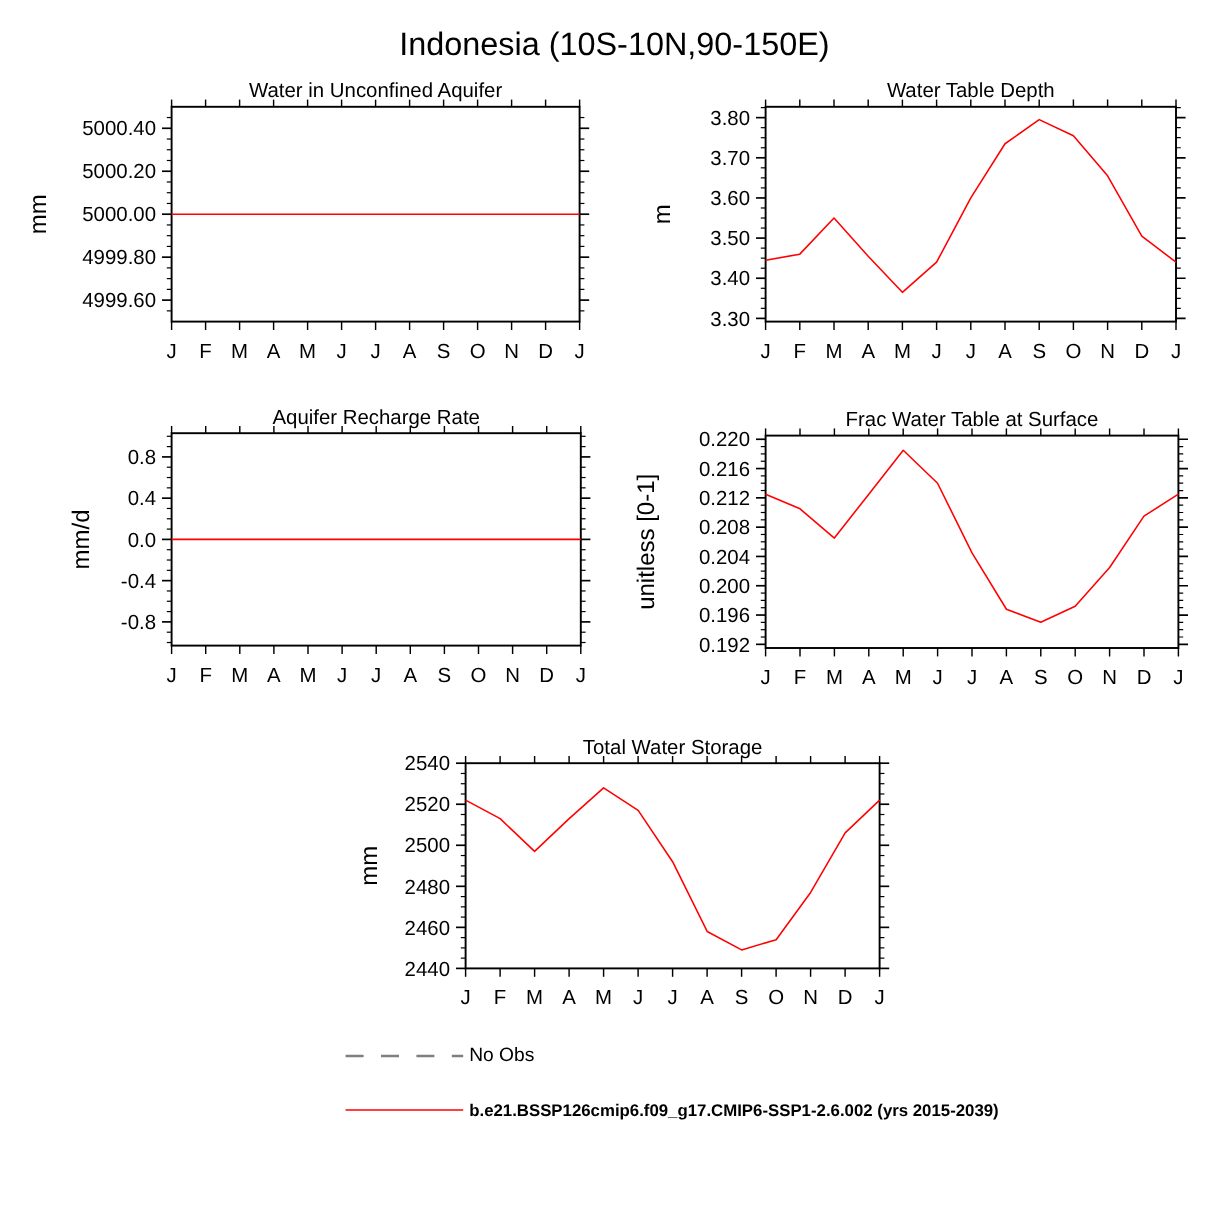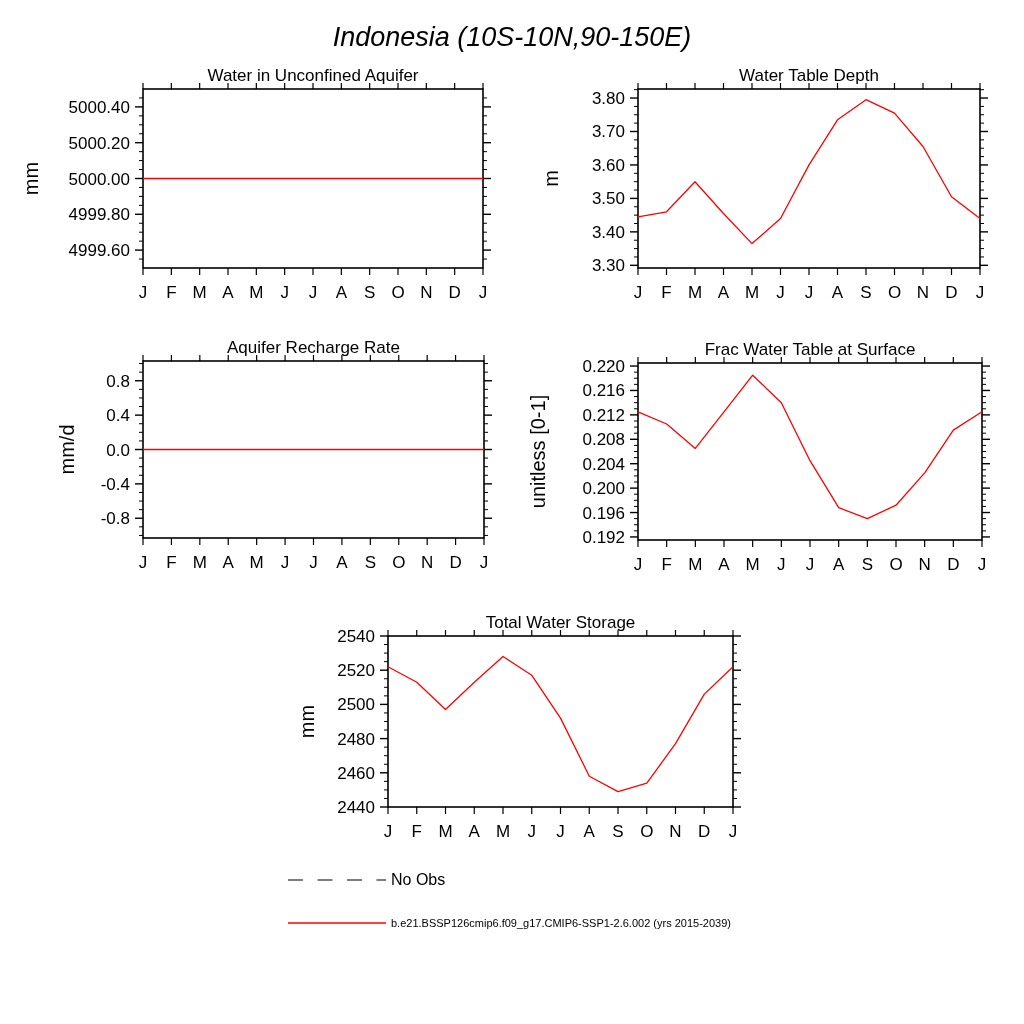--- a/index.html
+++ b/index.html
@@ -2,28 +2,28 @@
 <html><head>
 <meta charset="utf-8">
 <style>
   html,body{margin:0;padding:0;background:#ffffff;}
   #canvas{
     position:relative;width:1024px;height:1024px;background:#ffffff;overflow:hidden;
     font-family:"Liberation Sans","DejaVu Sans",sans-serif;color:#000;
   }
   .main-title{
     position:absolute;top:22px;left:0;width:1024px;text-align:center;
-    font-size:27px;color:#000;font-style:italic;
+    font-size:27px;color:#000;
   }
   #charts-svg{position:absolute;left:0;top:0;}
   .legend-row{
     position:absolute;left:287px;display:flex;align-items:center;
   }
   .legend-label{color:#000;white-space:nowrap;margin-left:4px;}
-  .legend-label.small{font-size:11px;}
+  .legend-label.small{font-size:14px;font-weight:bold;}
   .legend-label.noobs{font-size:16px;}
 </style>
 </head>
 <body>
 
 <div id="canvas">
   <div class="main-title">Indonesia (10S-10N,90-150E)</div>
 
   <svg id="charts-svg" width="1024" height="1024">
       <g>

